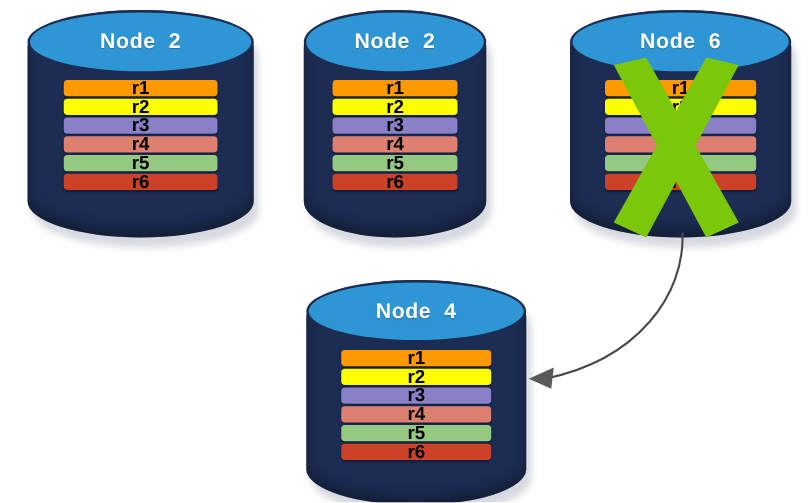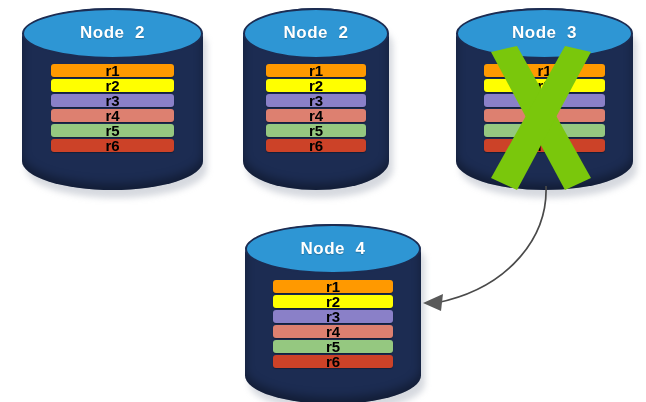--- a/index.html
+++ b/index.html
@@ -146,21 +146,21 @@
       <div class="row-bar" style="background:#dd8070">r4</div>
       <div class="row-bar" style="background:#95c880">r5</div>
       <div class="row-bar" style="background:#cc4228">r6</div>
     </div>
   </div>
 
   <div class="node" style="left:456px; top:8px; width:177px; height:182px;">
     <div class="node-shadow"></div>
     <div class="cyl-body"></div>
     <div class="cyl-top"></div>
-    <div class="node-title">Node  3</div>
+    <div class="node-title">Node  6</div>
     <div class="rows">
       <div class="row-bar" style="background:#ff9900">r1</div>
       <div class="row-bar" style="background:#ffff00">r2</div>
       <div class="row-bar" style="background:#8a80c8">r3</div>
       <div class="row-bar" style="background:#dd8070">r4</div>
       <div class="row-bar" style="background:#95c880">r5</div>
       <div class="row-bar" style="background:#cc4228">r6</div>
     </div>
   </div>
 

